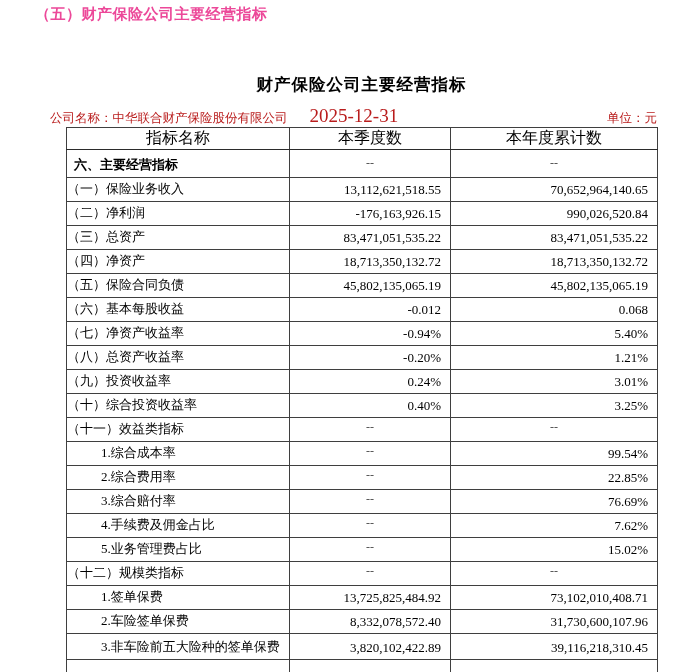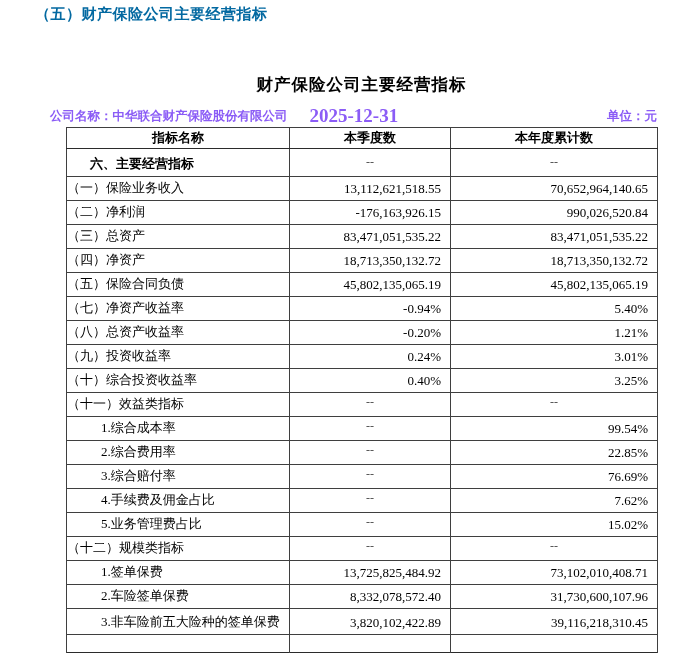--- a/index.html
+++ b/index.html
@@ -9,37 +9,37 @@
     background: #ffffff;
     color: #000;
     font-family: "Liberation Serif", "DejaVu Serif", serif;
   }
   .page { position: relative; width: 680px; height: 672px; background: #fff; }
 
   .section-heading {
     position: absolute; left: 35px; top: 5px;
     font-family: "Liberation Sans", "DejaVu Sans", sans-serif;
     font-weight: 700; font-size: 15px; letter-spacing: 0.5px;
-    color: #0369a1;
+    color: #ec4899;
   }
 
   .table-title {
     position: absolute; left: 66px; top: 74px; width: 591px;
     text-align: center;
     font-family: "Liberation Sans", "DejaVu Sans", sans-serif;
     font-weight: 700; font-size: 16.5px; letter-spacing: 1px;
     color: #000;
   }
 
   .company-line {
     position: absolute; left: 50px; top: 105px; width: 607px;
-    display: flex; align-items: center;
-    font-family: "Liberation Sans", "DejaVu Sans", sans-serif;
-    font-weight: 700; font-size: 12.5px;
-    color: #8b5cf6;
+    display: flex; align-items: flex-end;
+    font-family: "Liberation Sans", "DejaVu Sans", sans-serif;
+    font-weight: 400; font-size: 12.5px;
+    color: #b91c1c;
   }
   .company-line .date { margin-left: 22px; font-family: "Liberation Serif", serif; font-size: 19px; }
   .company-line .unit { margin-left: auto; }
 
   table.indicators {
     position: absolute; left: 66px; top: 127px;
     width: 591px;
     border-collapse: collapse;
     table-layout: fixed;
     font-size: 13px;
@@ -48,31 +48,31 @@
     border: 1px solid #3f3f3f;
     vertical-align: bottom;
     overflow: hidden;
     white-space: normal;
   }
   table.indicators { border: 1.5px solid #2b2b2b; }
 
   tr.head th {
     height: 21px;
     font-family: "Liberation Sans", "DejaVu Sans", sans-serif;
-    font-weight: 700; font-size: 13px;
+    font-weight: 400; font-size: 16px;
     text-align: center; vertical-align: middle;
     border-bottom: 1.5px solid #2b2b2b;
   }
   tr.body-row { height: 24px; }
   tr.row-first { height: 28px; }
   tr.row-last { height: 26px; }
   tr.row-partial td { border-bottom: none; height: 18px; }
 
   td.label { text-align: left; padding-bottom: 4px; line-height: 1.12; }
-  td.lvl0 { padding-left: 23px; }
+  td.lvl0 { padding-left: 7px; }
   td.lvl1 { }
   td.lvl2 { padding-left: 34px; }
   td.lvl2wrap { padding-left: 7px; text-indent: 27px; }
   td.bold { font-weight: 700; font-family: "Liberation Sans", "DejaVu Sans", sans-serif; font-size: 13px; }
 
   td.num { text-align: right; padding-right: 9px; padding-bottom: 3px; font-size: 13px; }
   td.dash { text-align: center; padding-bottom: 6px; color: #4f4f4f; font-size: 12px; letter-spacing: 0; vertical-align: middle; }
 </style>
 </head>
 <body>
@@ -128,20 +128,25 @@
           <td class="label lvl1">（四）净资产</td>
           <td class="num">18,713,350,132.72</td>
           <td class="num">18,713,350,132.72</td>
         </tr>
         <tr class="body-row">
           <td class="label lvl1">（五）保险合同负债</td>
           <td class="num">45,802,135,065.19</td>
           <td class="num">45,802,135,065.19</td>
         </tr>
         <tr class="body-row">
+          <td class="label lvl1">（六）基本每股收益</td>
+          <td class="num">-0.012</td>
+          <td class="num">0.068</td>
+        </tr>
+        <tr class="body-row">
           <td class="label lvl1">（七）净资产收益率</td>
           <td class="num">-0.94%</td>
           <td class="num">5.40%</td>
         </tr>
         <tr class="body-row">
           <td class="label lvl1">（八）总资产收益率</td>
           <td class="num">-0.20%</td>
           <td class="num">1.21%</td>
         </tr>
         <tr class="body-row">

